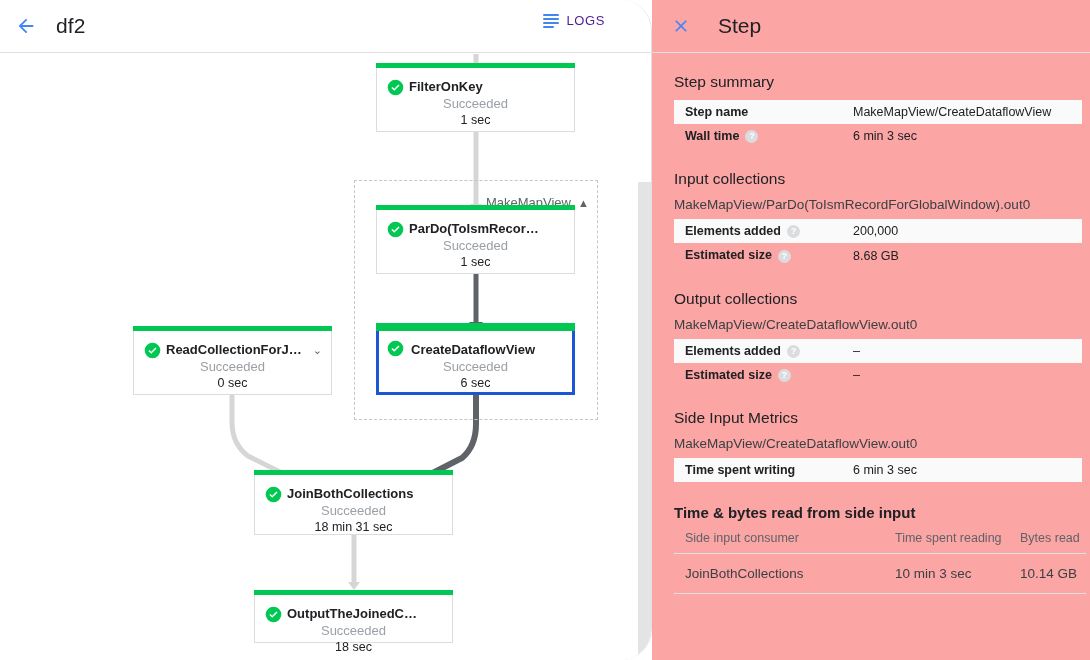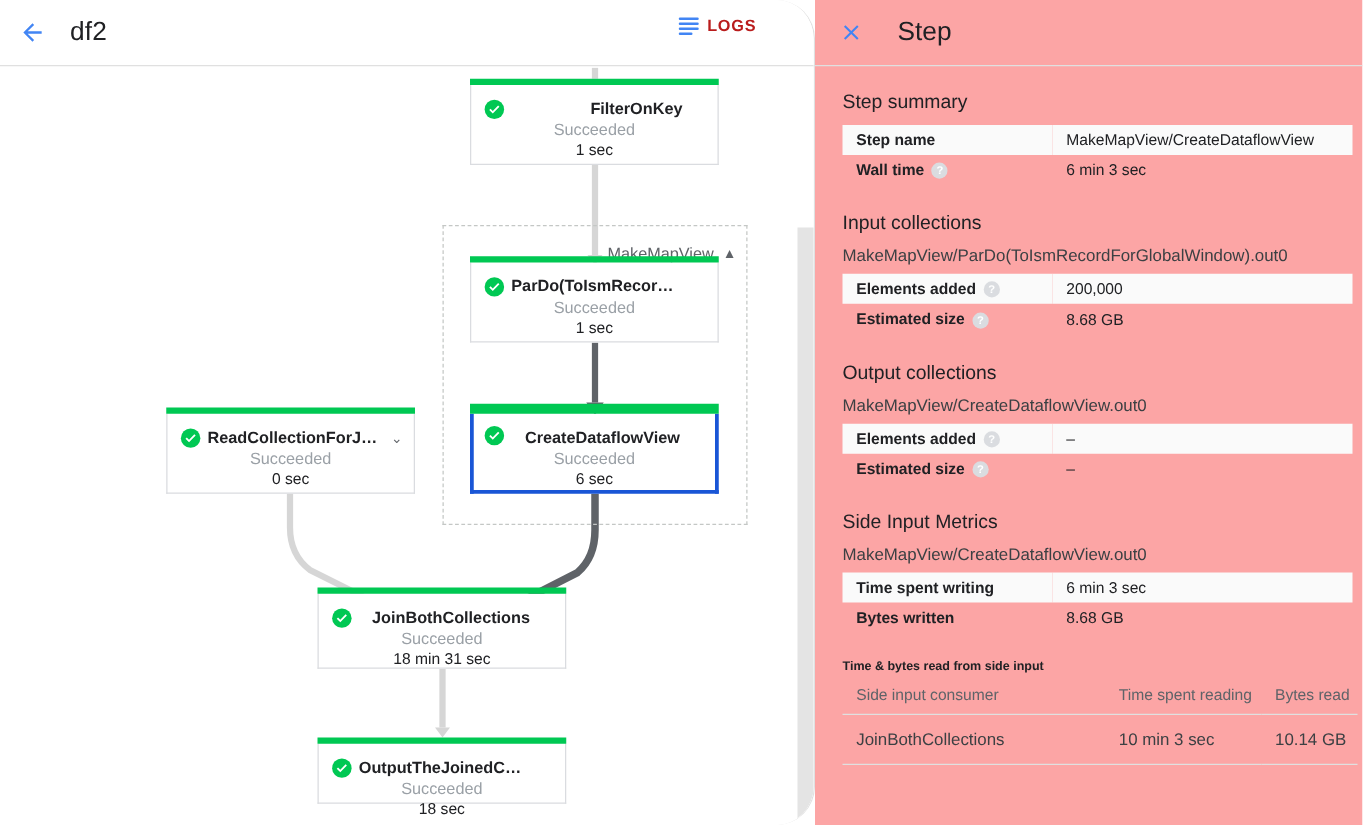--- a/index.html
+++ b/index.html
@@ -21,36 +21,36 @@
   #back-btn svg { fill: #4285f4; }
   #job-title { margin-left: 12px; font-size: 21px; color: #202124; letter-spacing: .1px; }
   #logs-btn { position: absolute; right: 46px; top: 13px; display: flex; align-items: center;
               gap: 7px; cursor: pointer; }
   #logs-icon { display: inline-block; width: 16px; height: 13px; position: relative; }
   #logs-icon i { position: absolute; left: 0; height: 2px; background: #4285f4; border-radius: 1px; }
   #logs-icon i:nth-child(1){ top: 0;  width: 16px; }
   #logs-icon i:nth-child(2){ top: 4px; width: 16px; }
   #logs-icon i:nth-child(3){ top: 8px; width: 16px; }
   #logs-icon i:nth-child(4){ top: 12px; width: 11px; }
-  #logs-label { font-size: 13px; font-weight: 700; color: #b91c1c; letter-spacing: .6px; }
+  #logs-label { font-size: 13px; font-weight: 400; color: #4c1d95; letter-spacing: .6px; }
 
   
   #graph { position: absolute; left: 0; top: 54px; width: 640px; height: 606px;
            background: #fff; overflow: hidden; }
   #graph-svg { position: absolute; left: 0; top: 0; }
 
   .node { position: absolute; background: #fff; border: 1px solid #dadce0;
           border-top: none; cursor: pointer; }
   .node .topbar-green { position: absolute; left: -1px; right: -1px; top: -5px;
                         height: 5px; background: #00c853; }
   .node.selected { border: 3px solid #1a56d6; border-top: none; }
   .node.selected .topbar-green { left: -3px; right: -3px; top: -8px; height: 8px; }
   .node .check { position: absolute; left: 10px; top: 11px; width: 17px; height: 17px; }
   .node.selected .check { left: 8px; top: 9px; }
-  .node-title { text-align: right; font-size: 13px; font-weight: bold; color: #202124;
+  .node-title { text-align: left; font-size: 13px; font-weight: bold; color: #202124;
                 padding-top: 11px; white-space: nowrap; overflow: hidden;
                 text-overflow: ellipsis; padding-left: 32px; padding-right: 28px; }
   .node-status { text-align: center; font-size: 13px; color: #9aa0a6; padding-top: 2px; }
   .node-time { text-align: center; font-size: 12.5px; color: #202124; padding-top: 2px;
                font-weight: 500; }
   .node-caret { position: absolute; right: 9px; top: 13px; color: #5f6368; font-size: 11px; }
 
   .group-box { position: absolute; border: 1px dashed #c4c7c5; background: transparent; }
   .group-label { position: absolute; right: 26px; top: 14px; font-size: 13px; color: #5f6368; }
   .group-caret { position: absolute; right: 8px; top: 16px; color: #5f6368; font-size: 11px; }
@@ -79,21 +79,21 @@
   table.kv td { font-size: 12.5px; padding: 5px 0 5px 11px; color: #202124; height: 24px;
                 vertical-align: middle; }
   table.kv tr.striped { background: #fafafa; }
   td.k { font-weight: bold; width: 168px; }
   td.v { color: #202124; font-size: 13px; }
   .help-ico { display: inline-block; width: 13px; height: 13px; border-radius: 50%;
               background: #dadce0; color: #fff; font-size: 9px; line-height: 13px;
               text-align: center; margin-left: 6px; vertical-align: middle;
               font-weight: bold; cursor: pointer; }
 
-  .sub-head { font-size: 10px; font-weight: bold; color: #202124; margin: 22px 0 4px 0; }
+  .sub-head { font-size: 15px; font-weight: bold; color: #202124; margin: 22px 0 4px 0; }
   table.si { width: 412px; border-collapse: collapse; table-layout: fixed; }
   table.si th { font-size: 12.5px; font-weight: normal; color: #5f6368; text-align: left;
                 padding: 6px 0 8px 11px; border-bottom: 1px solid #e0e0e0; }
   table.si td { font-size: 13.5px; color: #3c4043; padding: 12px 0 12px 11px;
                 border-bottom: 1px solid #e0e0e0; }
   table.si th.num, table.si td.num { text-align: left; }
   .c1 { width: 210px; margin-top: 32px; } .c2 { width: 125px; } .c3 { width: 77px; }
 </style>
 </head>
 <body>
@@ -289,24 +289,20 @@
         </table>
 
       <div class="sec-title spaced">Side Input Metrics</div>
       <div class="coll-name">MakeMapView/CreateDataflowView.out0</div>
       <table class="kv">
         <tbody>
             <tr class="striped">
           <td class="k">Time spent writing</td>
           <td class="v">6 min 3 sec</td>
         </tr>
-        <tr>
-          <td class="k">Bytes written</td>
-          <td class="v">8.68 GB</td>
-        </tr>
       </tbody>
         </table>
 
       <div class="sub-head">Time &amp; bytes read from side input</div>
       <table class="si">
         <tbody>
             <tr>
           <th class="c1">Side input consumer</th>
           <th class="c2 num">Time spent reading</th>
           <th class="c3 num">Bytes read</th>

